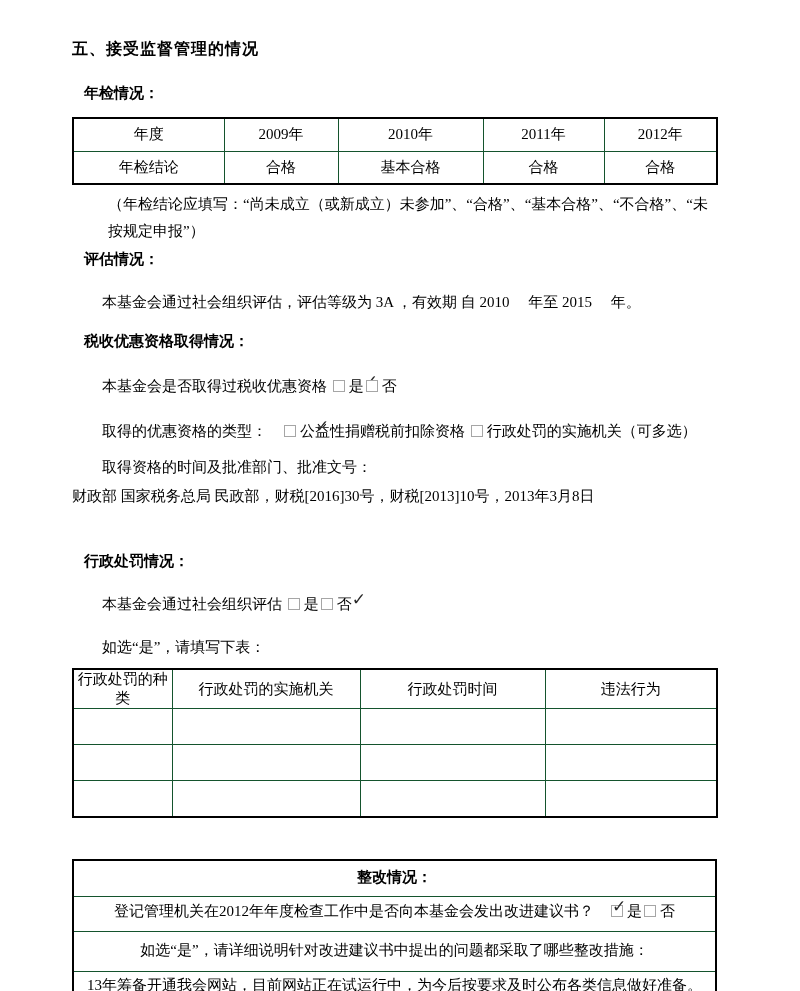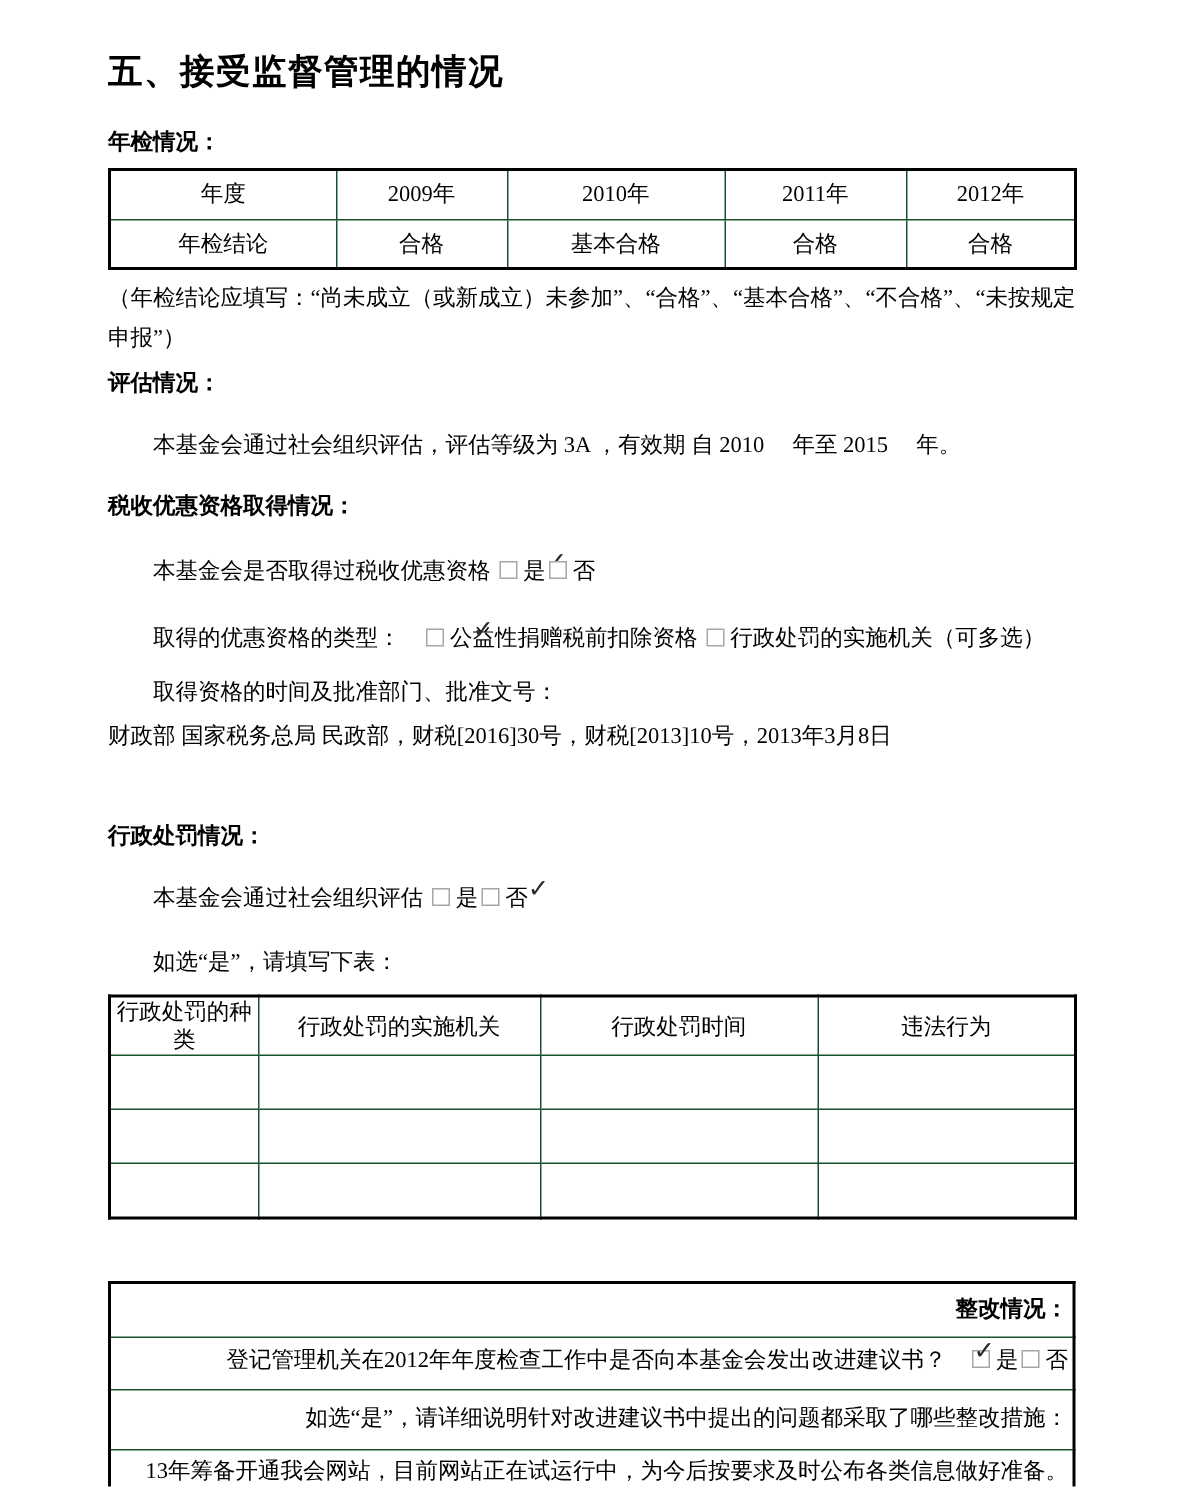--- a/index.html
+++ b/index.html
@@ -6,59 +6,59 @@
   html,body { margin:0; padding:0; background:#fff; }
   body {
     width:800px; height:991px;
     font-family:"Liberation Serif","DejaVu Serif",serif;
     font-size:15px; color:#000;
   }
   .page { padding:36px 83px 0 72px; }
 
   h1 {
     font-family:"DejaVu Sans","Liberation Sans",sans-serif;
-    font-size:23px; font-weight:bold; letter-spacing:1px;
+    font-size:16px; font-weight:bold; letter-spacing:1px;
     margin:0 0 24px 0; line-height:25px;
   }
   h2 {
-    font-family:Liberation Serif, serif;
-    font-size:15px; font-weight:bold; margin:0; line-height:20px;
+    font-family:Liberation Mono, monospace;
+    font-size:15px; font-weight:bold; margin:12px; line-height:20px;
   }
   p { margin:0; line-height:20px; white-space:pre-wrap; }
 
   table {
     width:645px; table-layout:fixed; border-collapse:collapse;
     border:2px solid #000;
   }
   td { border:1px solid #14532d; font-size:15px; padding:0; }
 
   .t1 { margin-top:7px; }
   .t1 td { height:33px; text-align:center; vertical-align:middle; }
 
-  .note { margin-top:6px; line-height:27px; }
+  .note { margin-top:6px; line-height:27px;margin-left:36px; }
 
   .h-eval { margin-top:6px; }
   .p-eval { margin-top:21px; text-indent:2em; }
 
   .h-tax { margin-top:21px; }
   .p-q1 { margin-top:23px; text-indent:2em; }
   .p-q2 { margin-top:25px; text-indent:2em; }
   .p-time-label { margin-top:16px; text-indent:2em; }
   .p-time-value { margin-top:9px; }
 
   .h-penalty { margin-top:47px; }
   .p-penalty { margin-top:21px; text-indent:2em; }
   .p-fillhint { margin-top:23px; text-indent:2em; }
 
   .t2 { margin-top:11px; }
   .t2 td { height:36px; text-align:center; vertical-align:middle; }
   .t2 .hdr td { height:37px; }
 
   .t3 { margin-top:41px; }
-  .t3 td { text-align:right; vertical-align:top; padding:7px 3px 4px 3px; }
+  .t3 td { text-align:center; vertical-align:top; padding:7px 3px 4px 3px; }
   .t3 .r1 td { height:37px; }
   .t3 .r2 td { height:35px; padding-top:5px; }
   .t3 .r3 td { height:40px; padding-top:9px;margin-left:44px; }
   .t3 .r4 td { height:31px; padding-top:4px; }
   .t3 .bold-cell {
     font-family:"DejaVu Sans","Liberation Sans",sans-serif;
     font-weight:bold; font-size:15px;
   }
 
   .cb {

